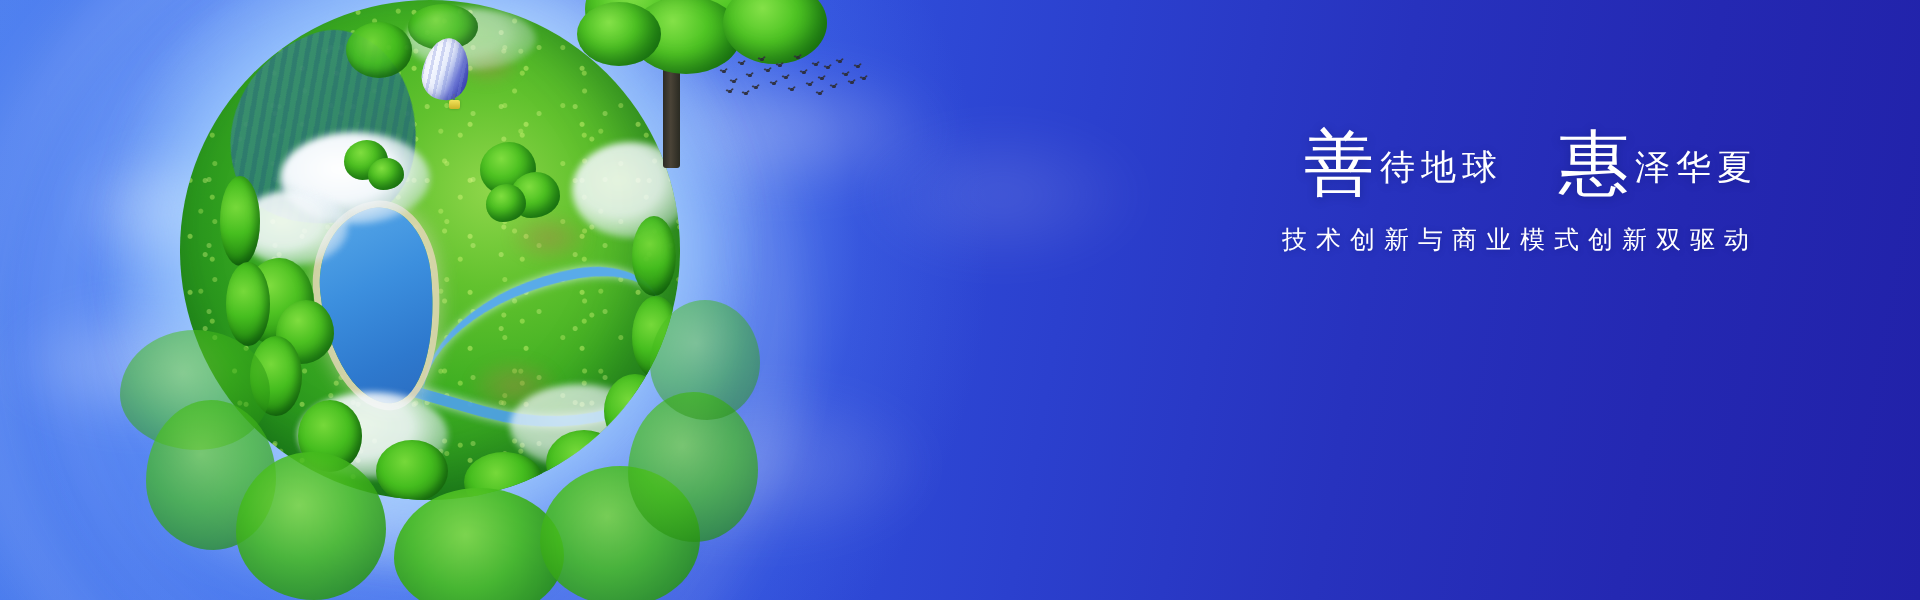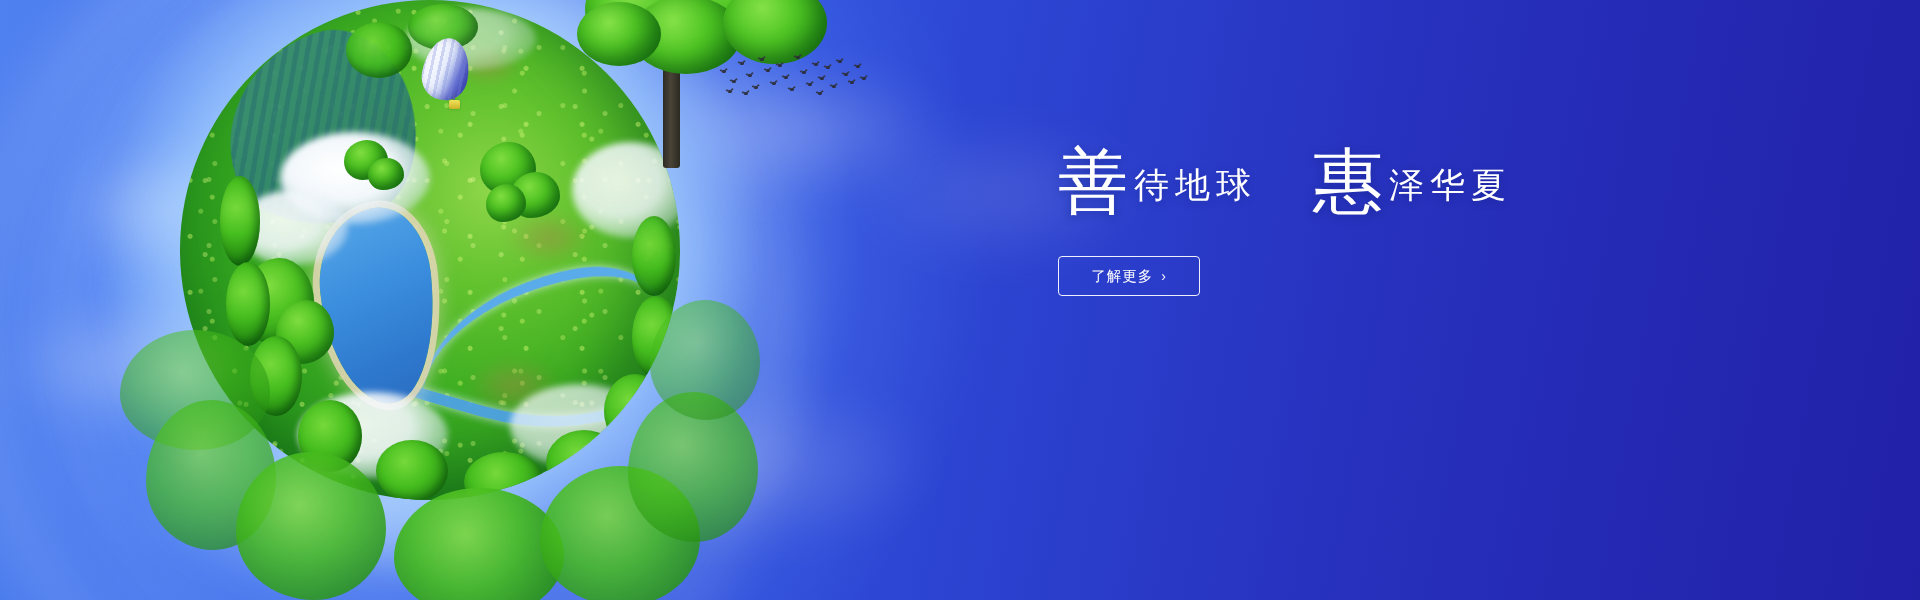--- a/index.html
+++ b/index.html
@@ -202,22 +202,23 @@
   }
   .bird::before,.bird::after{
     content:"";position:absolute;top:-1px;width:3px;height:2px;
     background:#33333c;border-radius:50%;
   }
   .bird::before{left:-2px;transform:rotate(22deg);}
   .bird::after{right:-2px;transform:rotate(-22deg);}
 
   
   .copy{
-    position:absolute;left:1058px;top:140px;width:700px;
+    position:absolute;left:1058px;top:122px;width:700px;
     color:#ffffff;
+    text-align:right;
   }
   .headline{
     position:relative;height:92px;white-space:nowrap;
     font-family:"DejaVu Serif","Liberation Serif",serif;
   }
   .hl-seg{display:inline-block;vertical-align:baseline;}
   .hl-big{
     font-size:70px;line-height:1;font-weight:400;
     letter-spacing:0;
     text-shadow:0 2px 10px rgba(10,20,90,.35);
@@ -373,21 +374,18 @@
     <div class="bird" style="left:100px;top:40px;"></div>
     <div class="bird" style="left:144px;top:25px;"></div>
   </div>
 
   <div class="copy">
 
     <div class="headline">
       <span class="hl-seg hl-big">善</span><span class="hl-seg hl-small">待地球</span><span class="hl-gap"></span><span class="hl-seg hl-big">惠</span><span class="hl-seg hl-small">泽华夏</span>
     </div>
 
-
-
-    <div class="cta">
-      <span>了解更多</span>
-      <span class="chev">›</span>
-    </div>
+    <div class="subtitle">技术创新与商业模式创新双驱动</div>
+
+
 
   </div>
 </div>
 
 </body></html>

